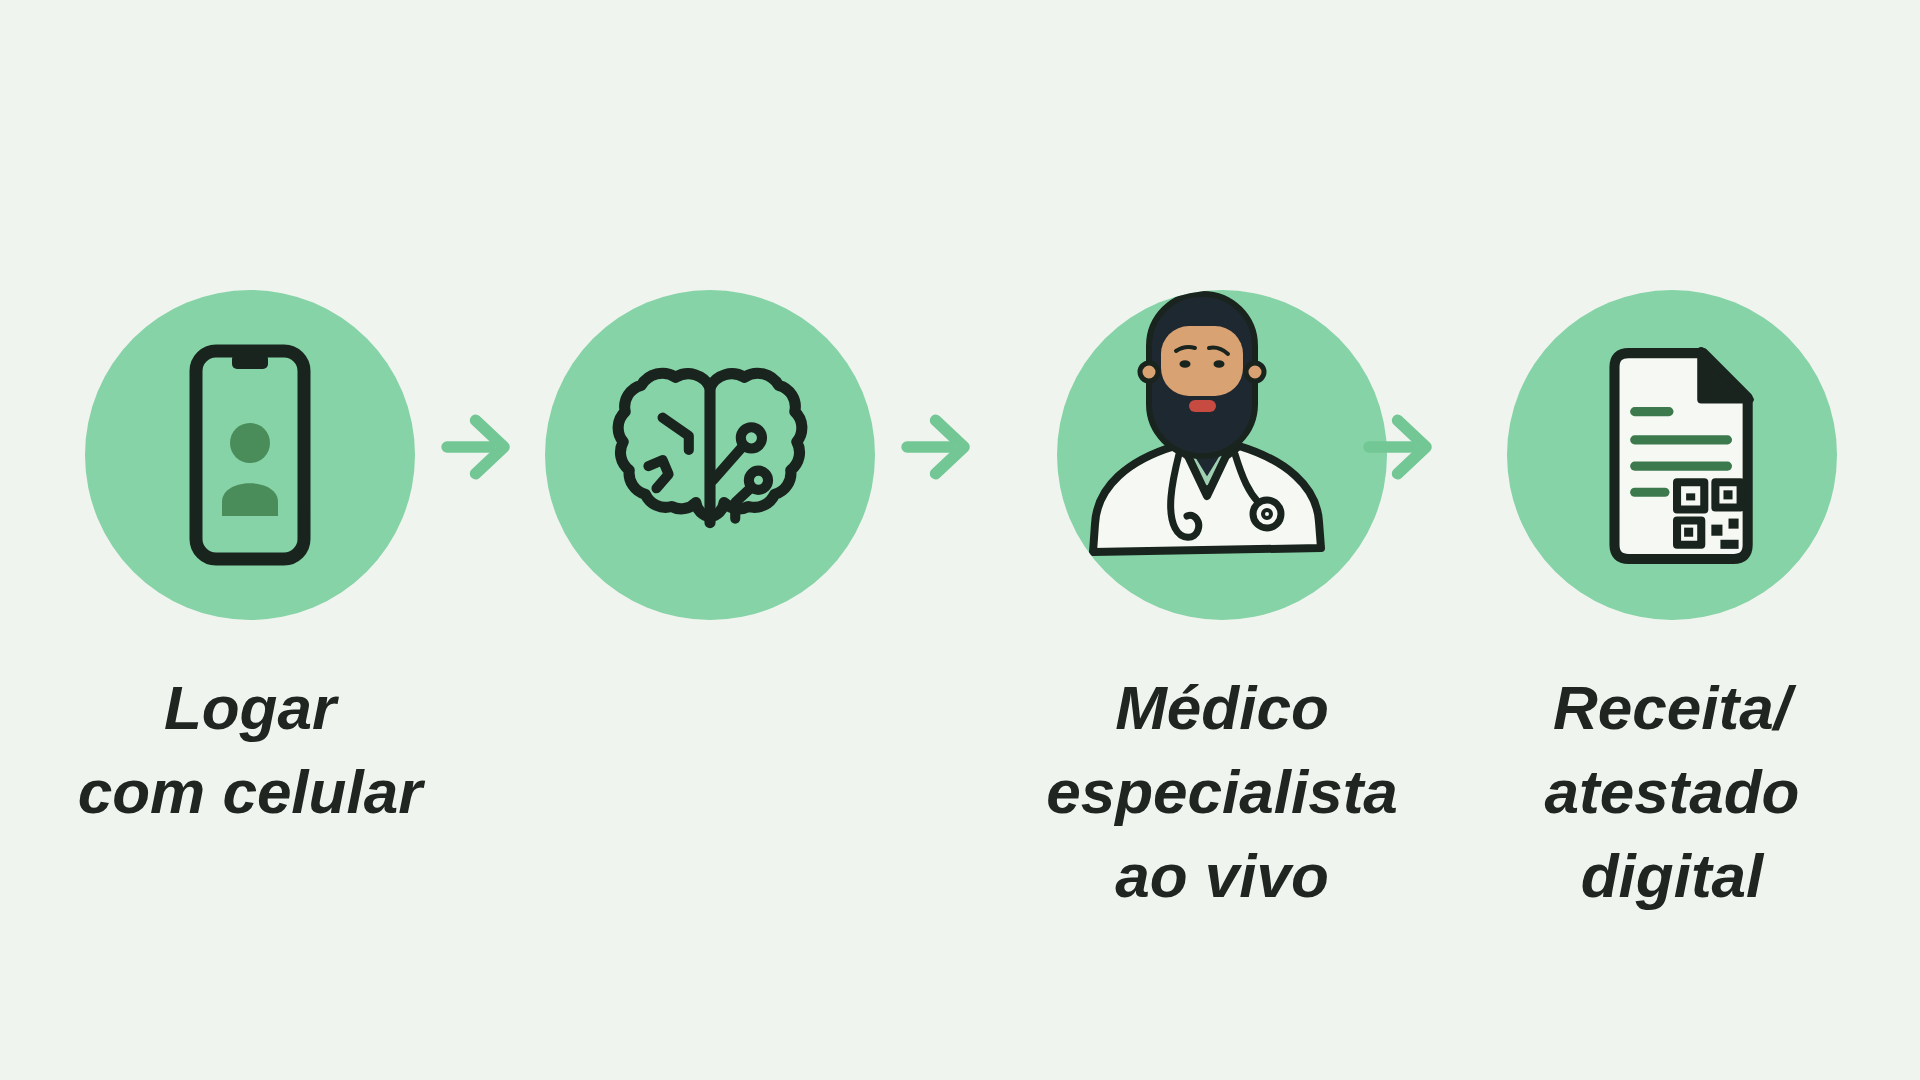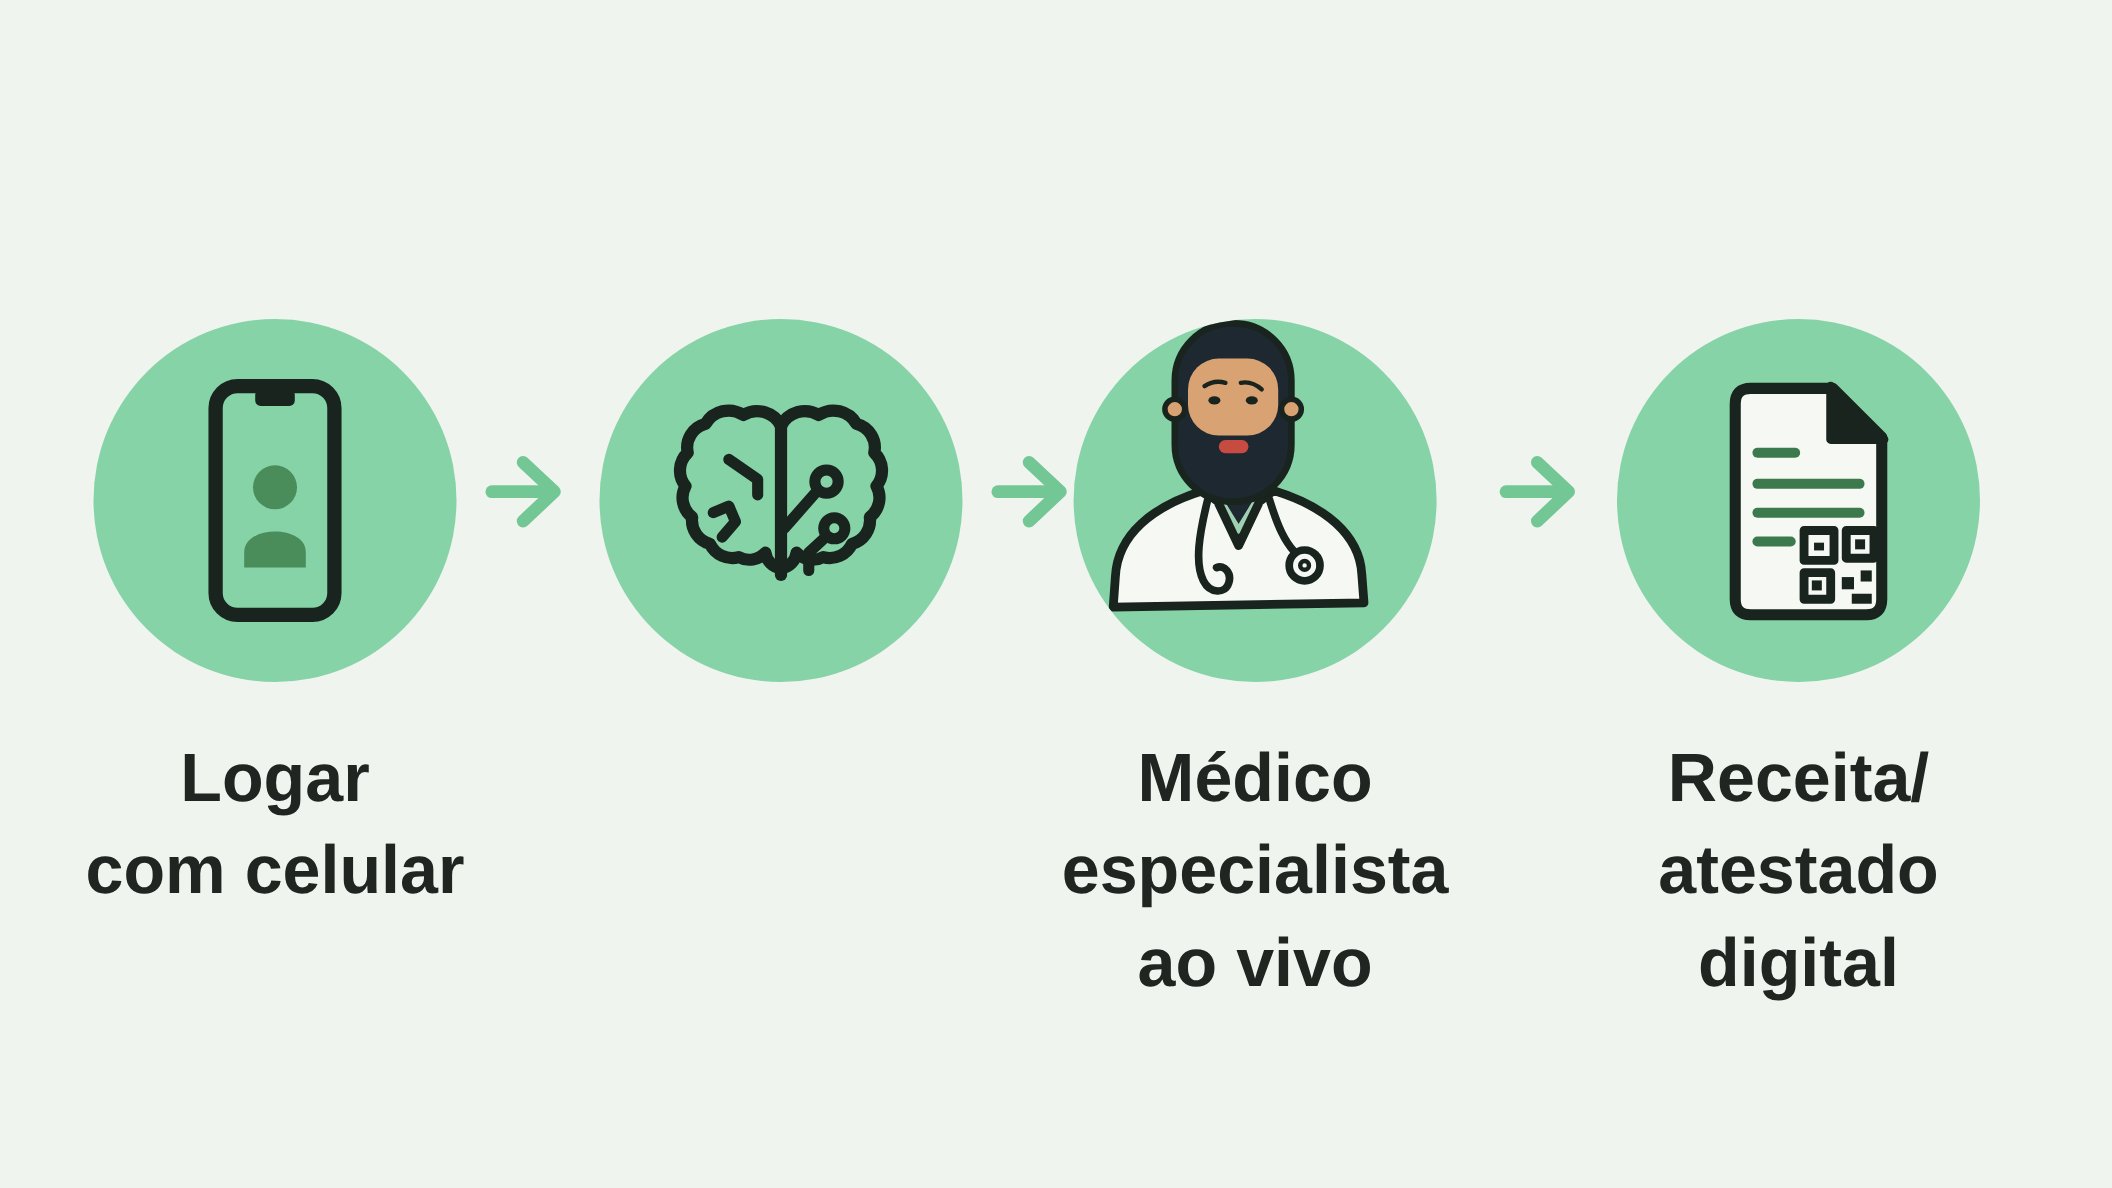--- a/index.html
+++ b/index.html
@@ -1,21 +1,21 @@
 <!DOCTYPE html>
 <html style="--background: #f0f4ee; --circle-fill: #85d3a6; --arrow-green: #72c794; --icon-outline: #1a241e; --label-text: #202522; --avatar-green: #4a8c5a; --doc-line-green: #3c7a4e; --coat-white: #f6f8f3; --skin: #d9a273; --hair-dark: #1e2830; --mouth-red: #c84b42; --shirt-green: #9fd0b2;"><head>
 <meta charset="utf-8">
 <style>
   html,body{margin:0;padding:0;}
   body{
     width:1920px;height:1080px;overflow:hidden;
     background:var(--background,#f0f4ee);
     font-family:"Liberation Sans", sans-serif;
   }
-  .canvas{position:relative;width:1920px;height:1080px;}
+  .canvas{position:relative;width:1920px;height:1080px;font-style:italic;}
   .step{position:absolute;top:290px;width:360px;text-align:center;}
   .circle{
     width:330px;height:330px;border-radius:50%;
     background:var(--circle-fill,#85d3a6);
     margin:0 auto;display:flex;align-items:center;justify-content:center;
     overflow:hidden;
   }
   .label{
     margin-top:46px;
     font-size:62px;line-height:84px;font-weight:bold;
@@ -79,21 +79,21 @@
         </g>
       </svg>
     </div>
   </div>
 
   <svg class="arrow" style="left:900px" viewBox="0 0 90 84">
     <path d="M8,42 H56" class="arrow-stroke" style="stroke-width:13"></path>
     <path d="M40,12 L72,42 L40,72" class="arrow-stroke" style="stroke-width:13"></path>
   </svg>
 
-  <div class="step" style="left:961px">
+  <div class="step" style="left:1042px">
     <div class="circle">
       <svg width="330" height="330" viewBox="0 0 330 330">
 
         <rect x="116" y="158" width="68" height="90" class="hair"></rect>
         <path d="M134,166 L150,192 M166,166 L150,192" stroke="var(--shirt-green,#9fd0b2)" stroke-width="6" fill="none" stroke-linecap="round"></path>
 
         <path d="M36,262 L38,234 C40,196 72,170 118,156 L131,166 L150,206 L169,166 L182,156 C228,170 260,196 262,232 L264,258 Z" class="paper" style="stroke-width:8"></path>
 
         <g>
           <rect x="92" y="4" width="106" height="162" rx="52" class="hair" stroke="var(--icon-outline,#1a241e)" stroke-width="6"></rect>
@@ -117,21 +117,21 @@
     <div class="label">Médico
 especialista
 ao vivo</div>
   </div>
 
   <svg class="arrow" style="left:1362px" viewBox="0 0 90 84">
     <path d="M8,42 H56" class="arrow-stroke" style="stroke-width:13"></path>
     <path d="M40,12 L72,42 L40,72" class="arrow-stroke" style="stroke-width:13"></path>
   </svg>
 
-  <div class="step" style="left:1455px">
+  <div class="step" style="left:1492px">
     <div class="circle">
       <svg width="172" height="224" viewBox="0 0 170 222">
         <path d="M42,10 H116 L160,54 V200 Q160,214 146,214 H42 Q28,214 28,200 V24 Q28,10 42,10 Z" class="paper" style="stroke-width:10"></path>
         <path d="M114,8 L162,56 L114,56 Z" class="ol-fill" stroke="var(--icon-outline,#1a241e)" stroke-width="8" stroke-linejoin="round"></path>
         <g>
           <path d="M48,68 H82" class="green-line" style="stroke-width:9"></path>
           <path d="M48,96 H140" class="green-line" style="stroke-width:9"></path>
           <path d="M48,122 H140" class="green-line" style="stroke-width:9"></path>
           <path d="M48,148 H78" class="green-line" style="stroke-width:9"></path>
         </g>

